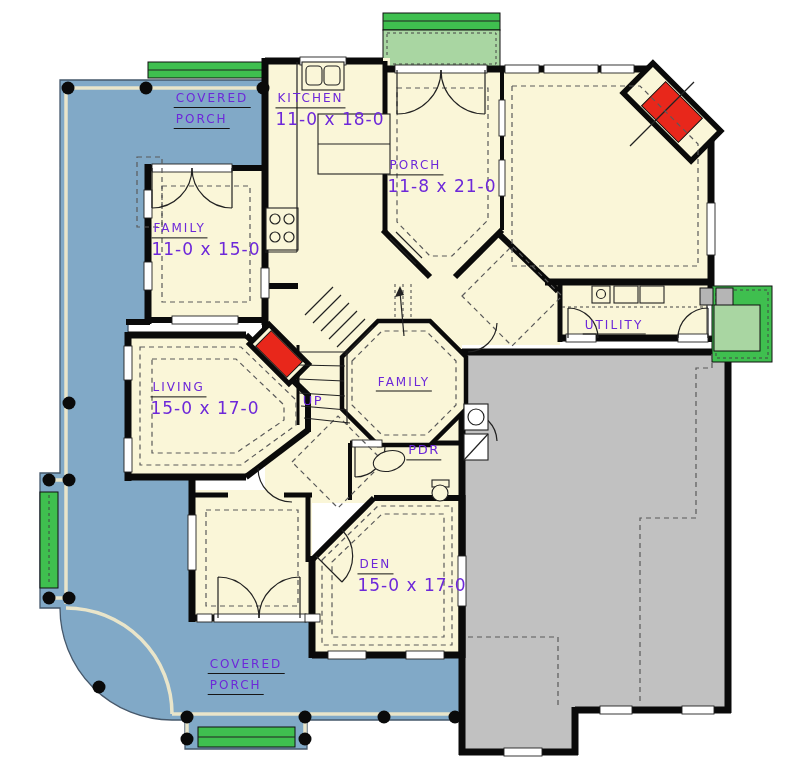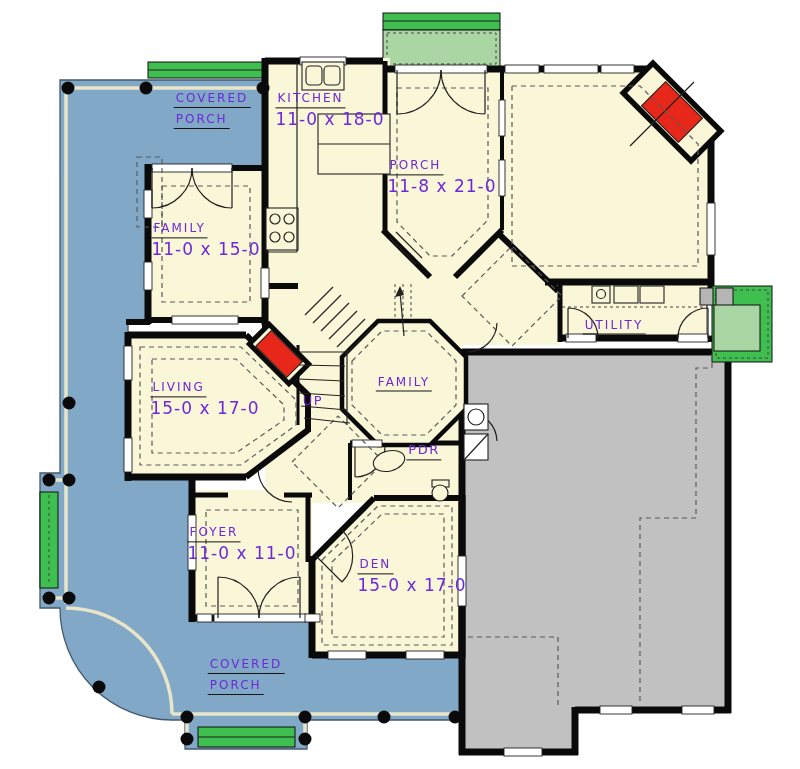--- a/index.html
+++ b/index.html
@@ -292,21 +292,17 @@
   <div class="lbl" style="left:614px;top:324px">
     <span class="nm">UTILITY</span>
   </div>
   <div class="lbl small" style="left:424px;top:450px">
     <span class="nm">PDR</span>
   </div>
   <div class="lbl" style="left:412px;top:575px">
     <span class="nm">DEN</span>
     <span class="dm">15-0 x 17-0</span>
   </div>
-  <div class="lbl" style="left:242px;top:543px">
-    <span class="nm">FOYER</span>
-    <span class="dm">11-0 x 11-0</span>
-  </div>
   <div class="lbl" style="left:246px;top:674px">
     <span class="nm">COVERED</span><br>
     <span class="nm">PORCH</span>
   </div>
 </div>
 
 </body></html>

